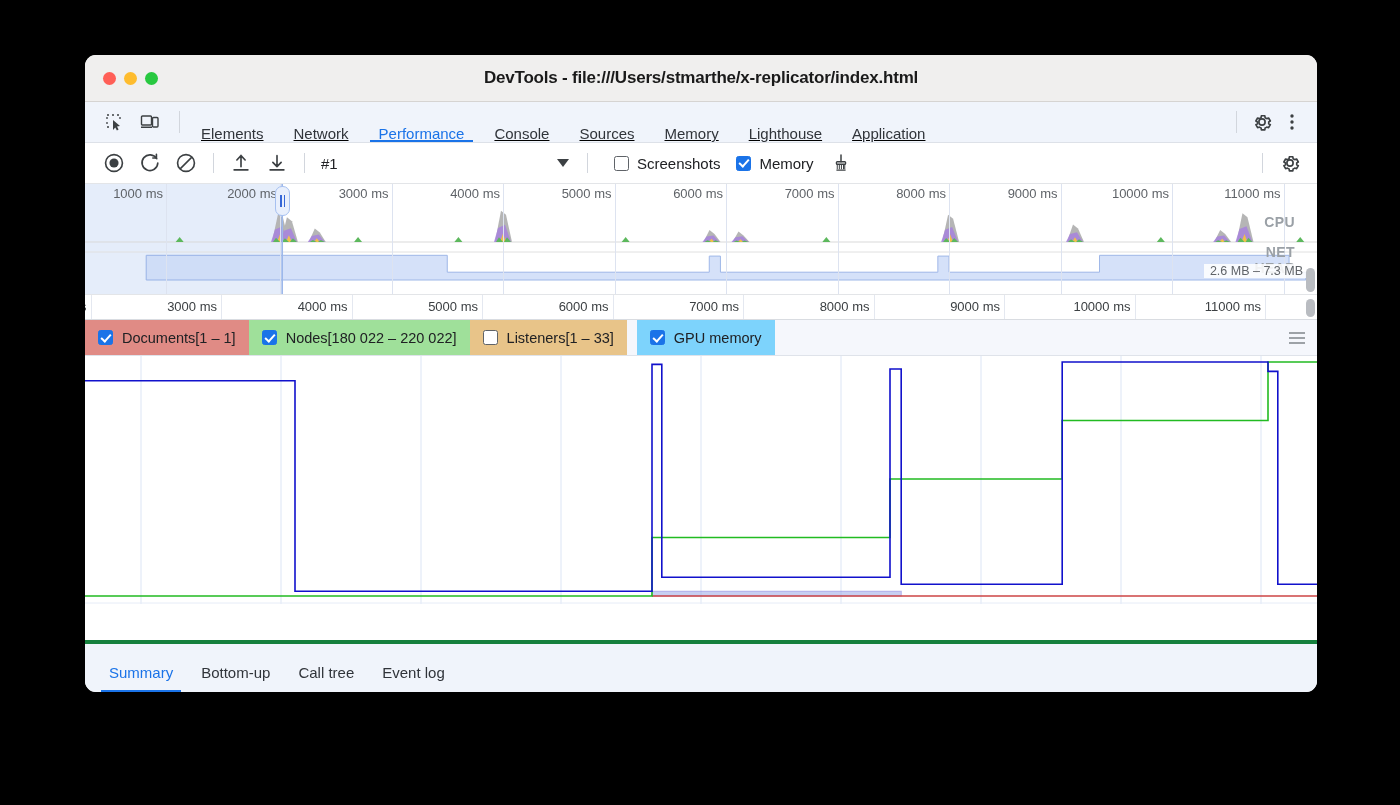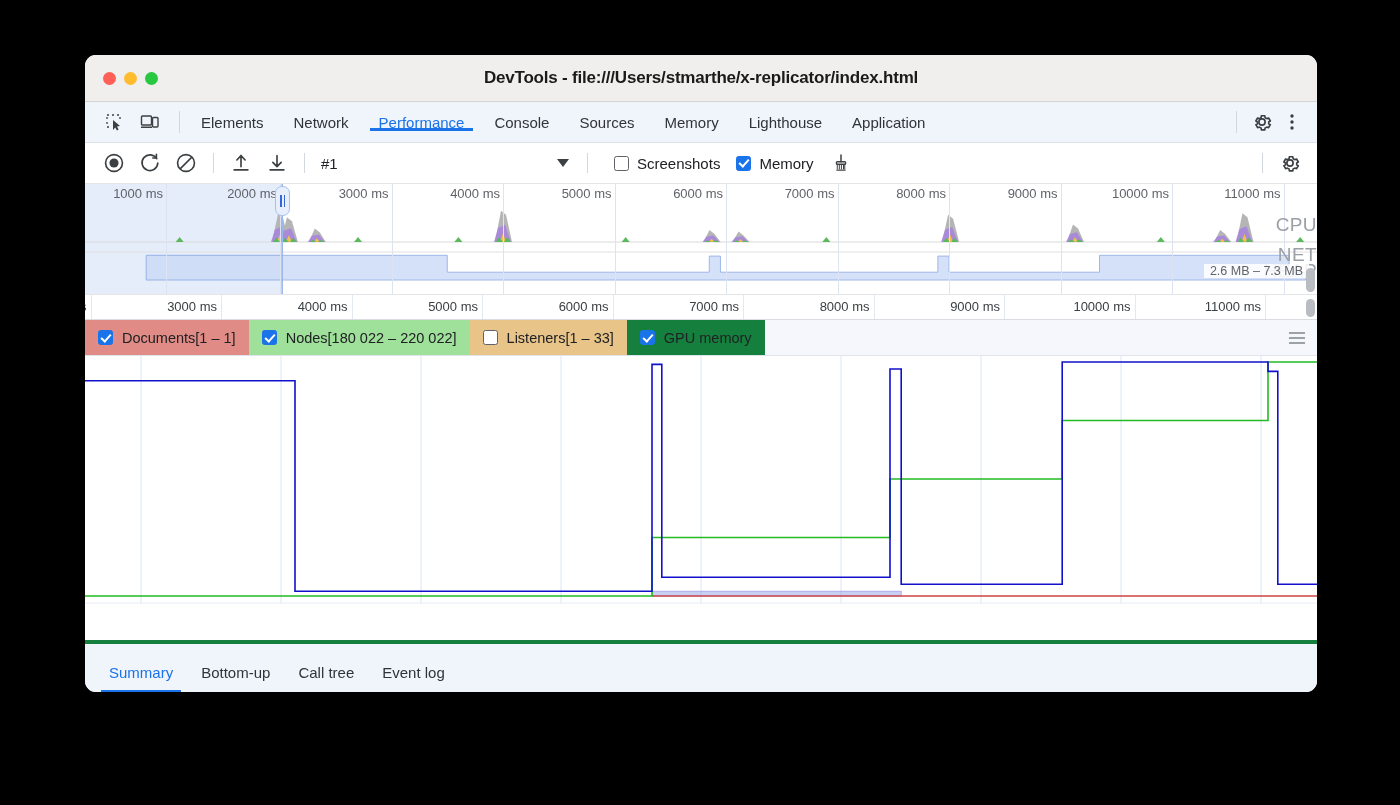--- a/index.html
+++ b/index.html
@@ -45,21 +45,21 @@
     border-bottom: 1px solid #dde1e8;
     display: flex; align-items: stretch; position: relative;
   }
   .tb-icons { display: flex; align-items: center; gap: 6px; padding: 0 8px 0 14px; }
   .ticon {
     width: 30px; height: 28px; display: flex; align-items: center; justify-content: center;
     cursor: pointer; border-radius: 4px;
   }
   .ticon svg { display: block; }
   .vsep { width: 1px; background: #d2d6dd; margin: 9px 6px; }
-  .tabs { display: flex; align-items: center; }
+  .tabs { display: flex; align-items: flex-end; text-decoration: underline; }
   .tab {
     display: flex; align-items: center; padding: 0 15px;
     font-size: 15px; color: #30343a; cursor: pointer; position: relative;
     white-space: nowrap;
   }
   .tab.active { color: #1a73e8; }
   .tab.active::after {
     content: ""; position: absolute; left: 6px; right: 6px; bottom: 0;
     height: 2.5px; background: #1a73e8;
   }
@@ -92,21 +92,21 @@
   
   .overview { position: relative; height: 110px; background: #fff; overflow: hidden; }
   .ov-tick {
     position: absolute; top: 0; height: 110px; border-left: 1px solid #dde3f0;
   }
   .ov-tick span {
     position: absolute; right: 4px; top: 2px; font-size: 13px; color: #5f6368;
     white-space: nowrap;
   }
   .ov-band-label {
-    position: absolute; right: 0; font-size: 19px; font-weight: normal; color: #9aa0a6;
+    position: absolute; right: 22px; font-size: 14px; font-weight: bold; color: #9aa0a6;
     letter-spacing: .4px;
   }
   .heaprange {
     position: absolute; right: 8px; bottom: 16px; font-size: 12.5px; color: #5f6368;
     background: rgba(255,255,255,.85); padding: 0 6px;
   }
   .ov-handle {
     position: absolute; top: 2px; width: 15px; height: 30px; border-radius: 7px;
     background: #e8effc; border: 1px solid #a6c0f0; display: flex; align-items: center;
     justify-content: center; gap: 2px; cursor: ew-resize;
@@ -447,21 +447,21 @@
           <span>Documents[1 – 1]</span>
         </div>
         <div class="lg-item" style="background: rgb(159, 224, 154);">
           <span class="cbox on"></span>
           <span>Nodes[180 022 – 220 022]</span>
         </div>
         <div class="lg-item" style="background: rgb(232, 196, 137);">
           <span class="cbox"></span>
           <span>Listeners[1 – 33]</span>
         </div>
-        <div class="lg-item" style="background: #15803d;">
+        <div class="lg-item" style="background: #7dd3fc; margin-left: 10px;">
           <span class="cbox on"></span>
           <span>GPU memory</span>
         </div>
         <div class="lg-spacer"></div>
         <div class="lg-menu">
           <svg width="18" height="14" viewBox="0 0 18 14">
             <path d="M1 2h16M1 7h16M1 12h16" stroke="#80868b" stroke-width="1.6"></path>
           </svg>
         </div>
       </div>

